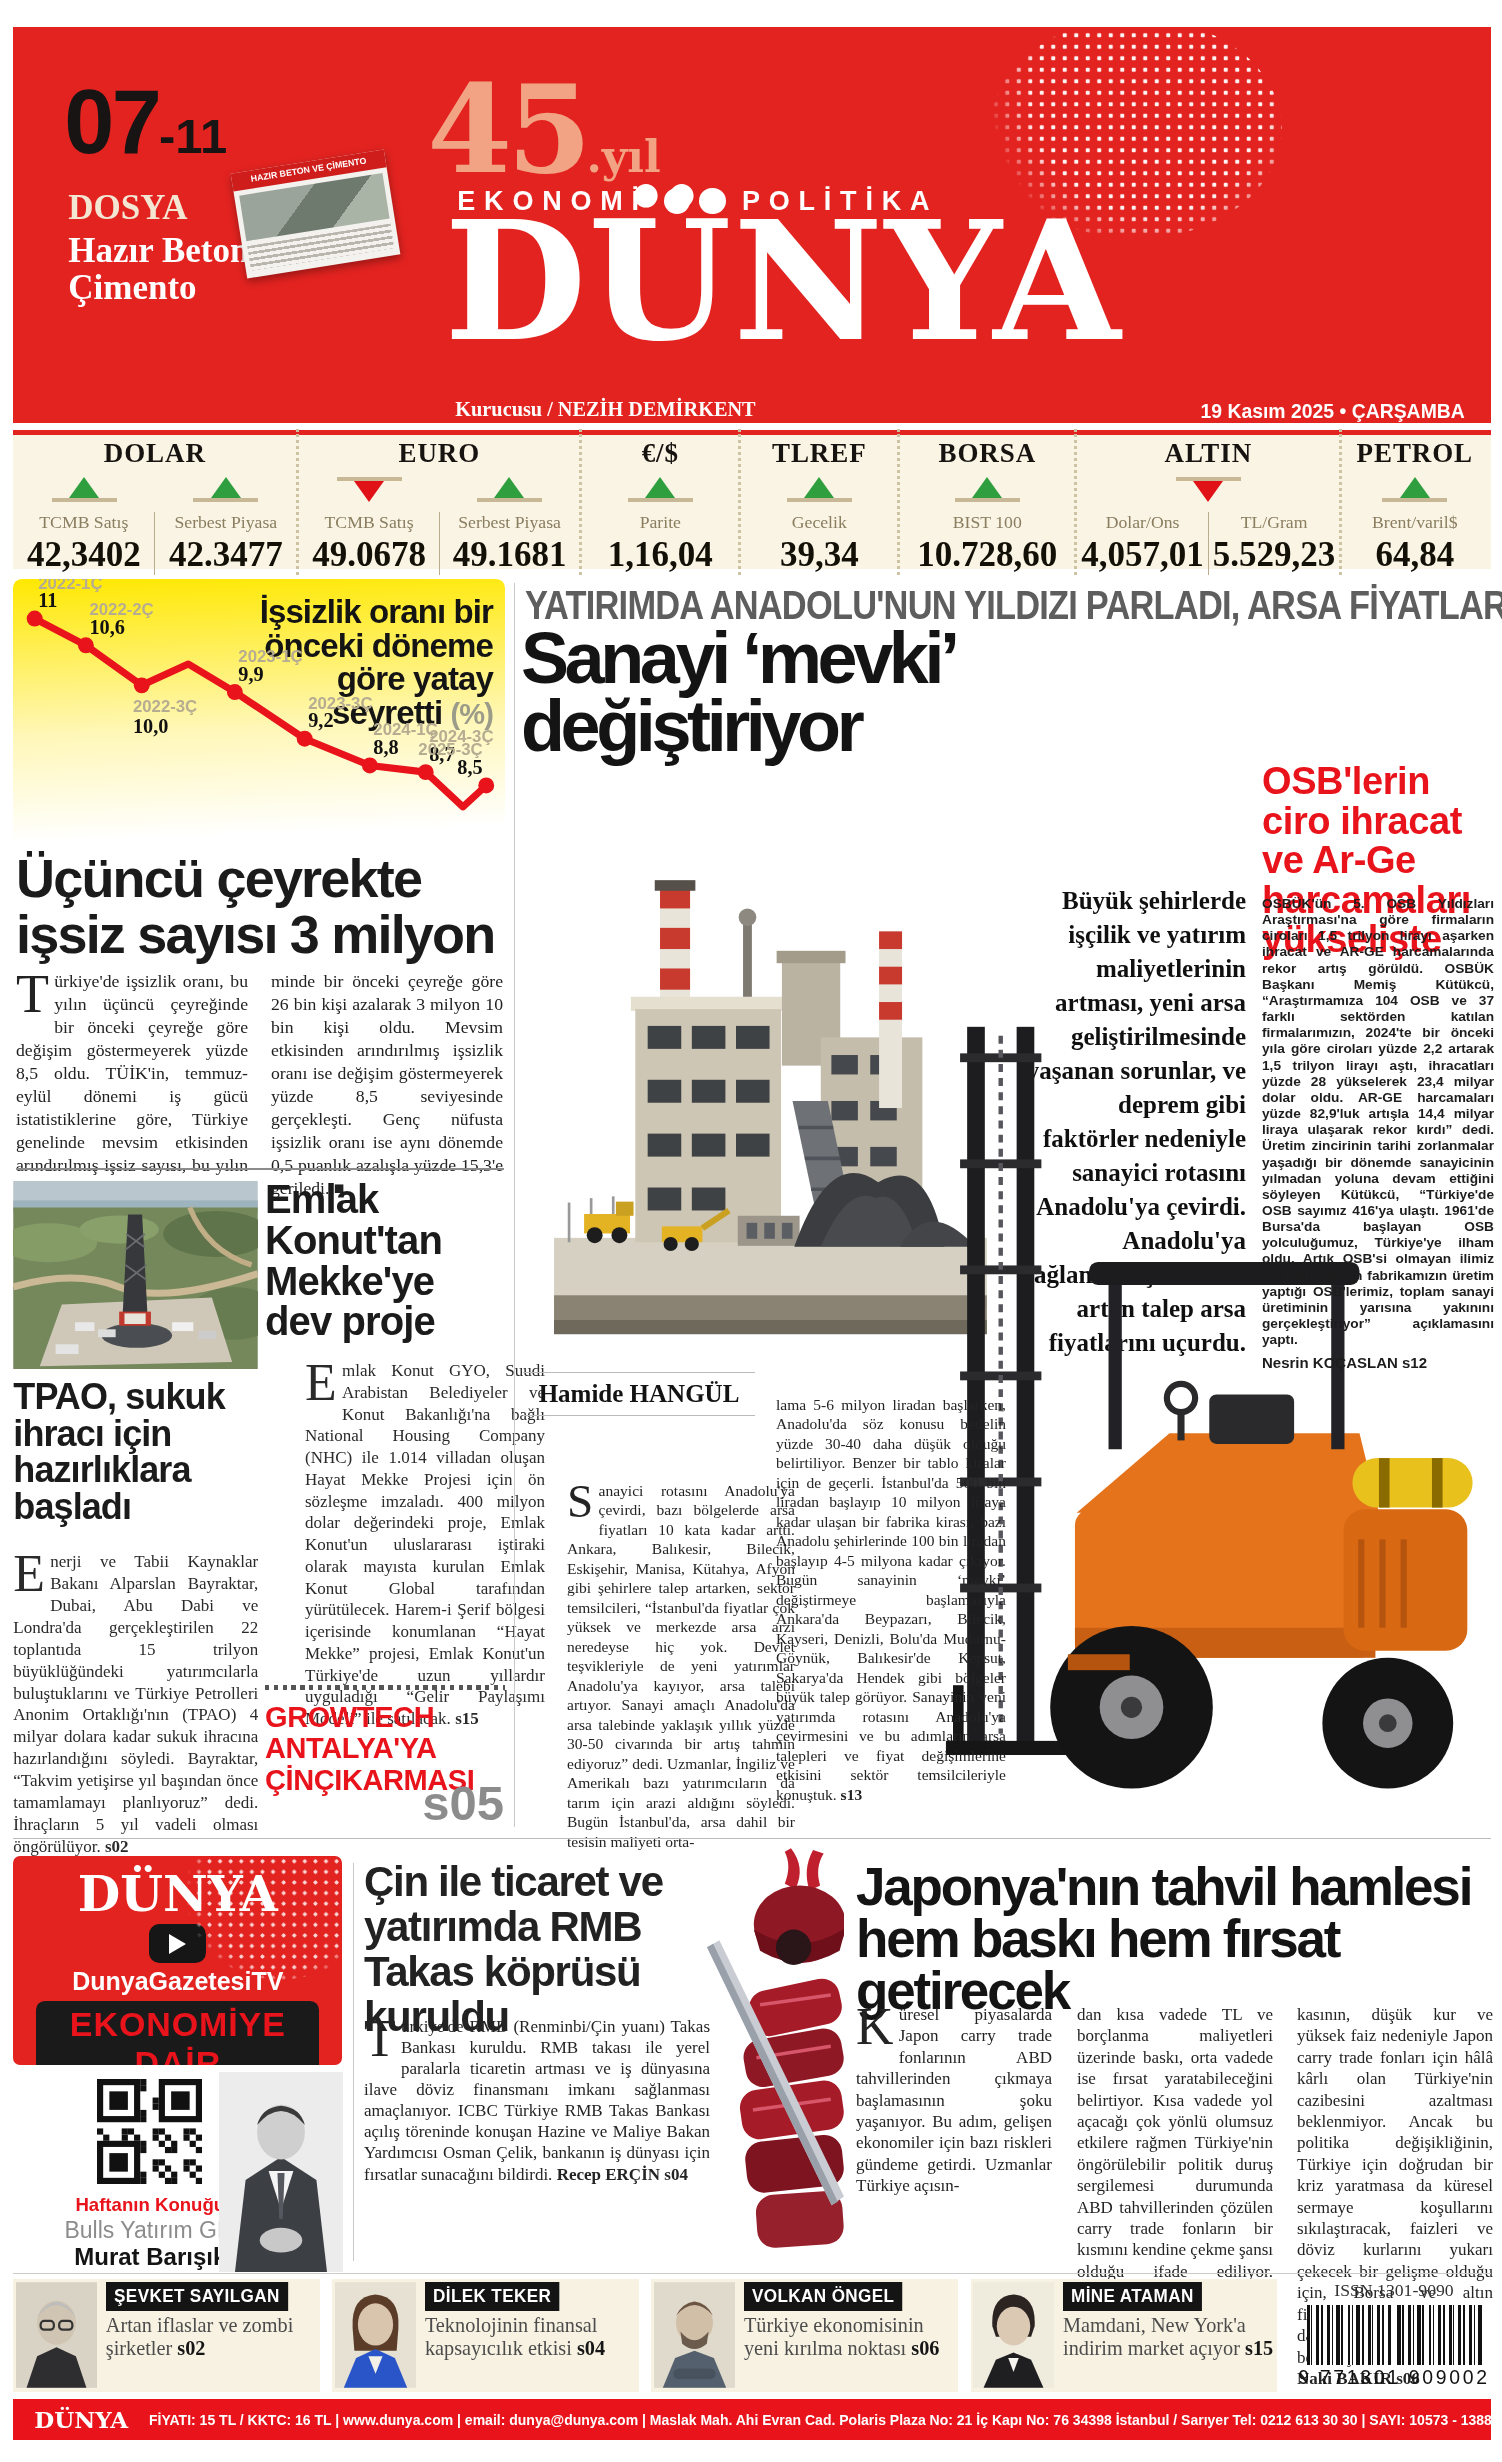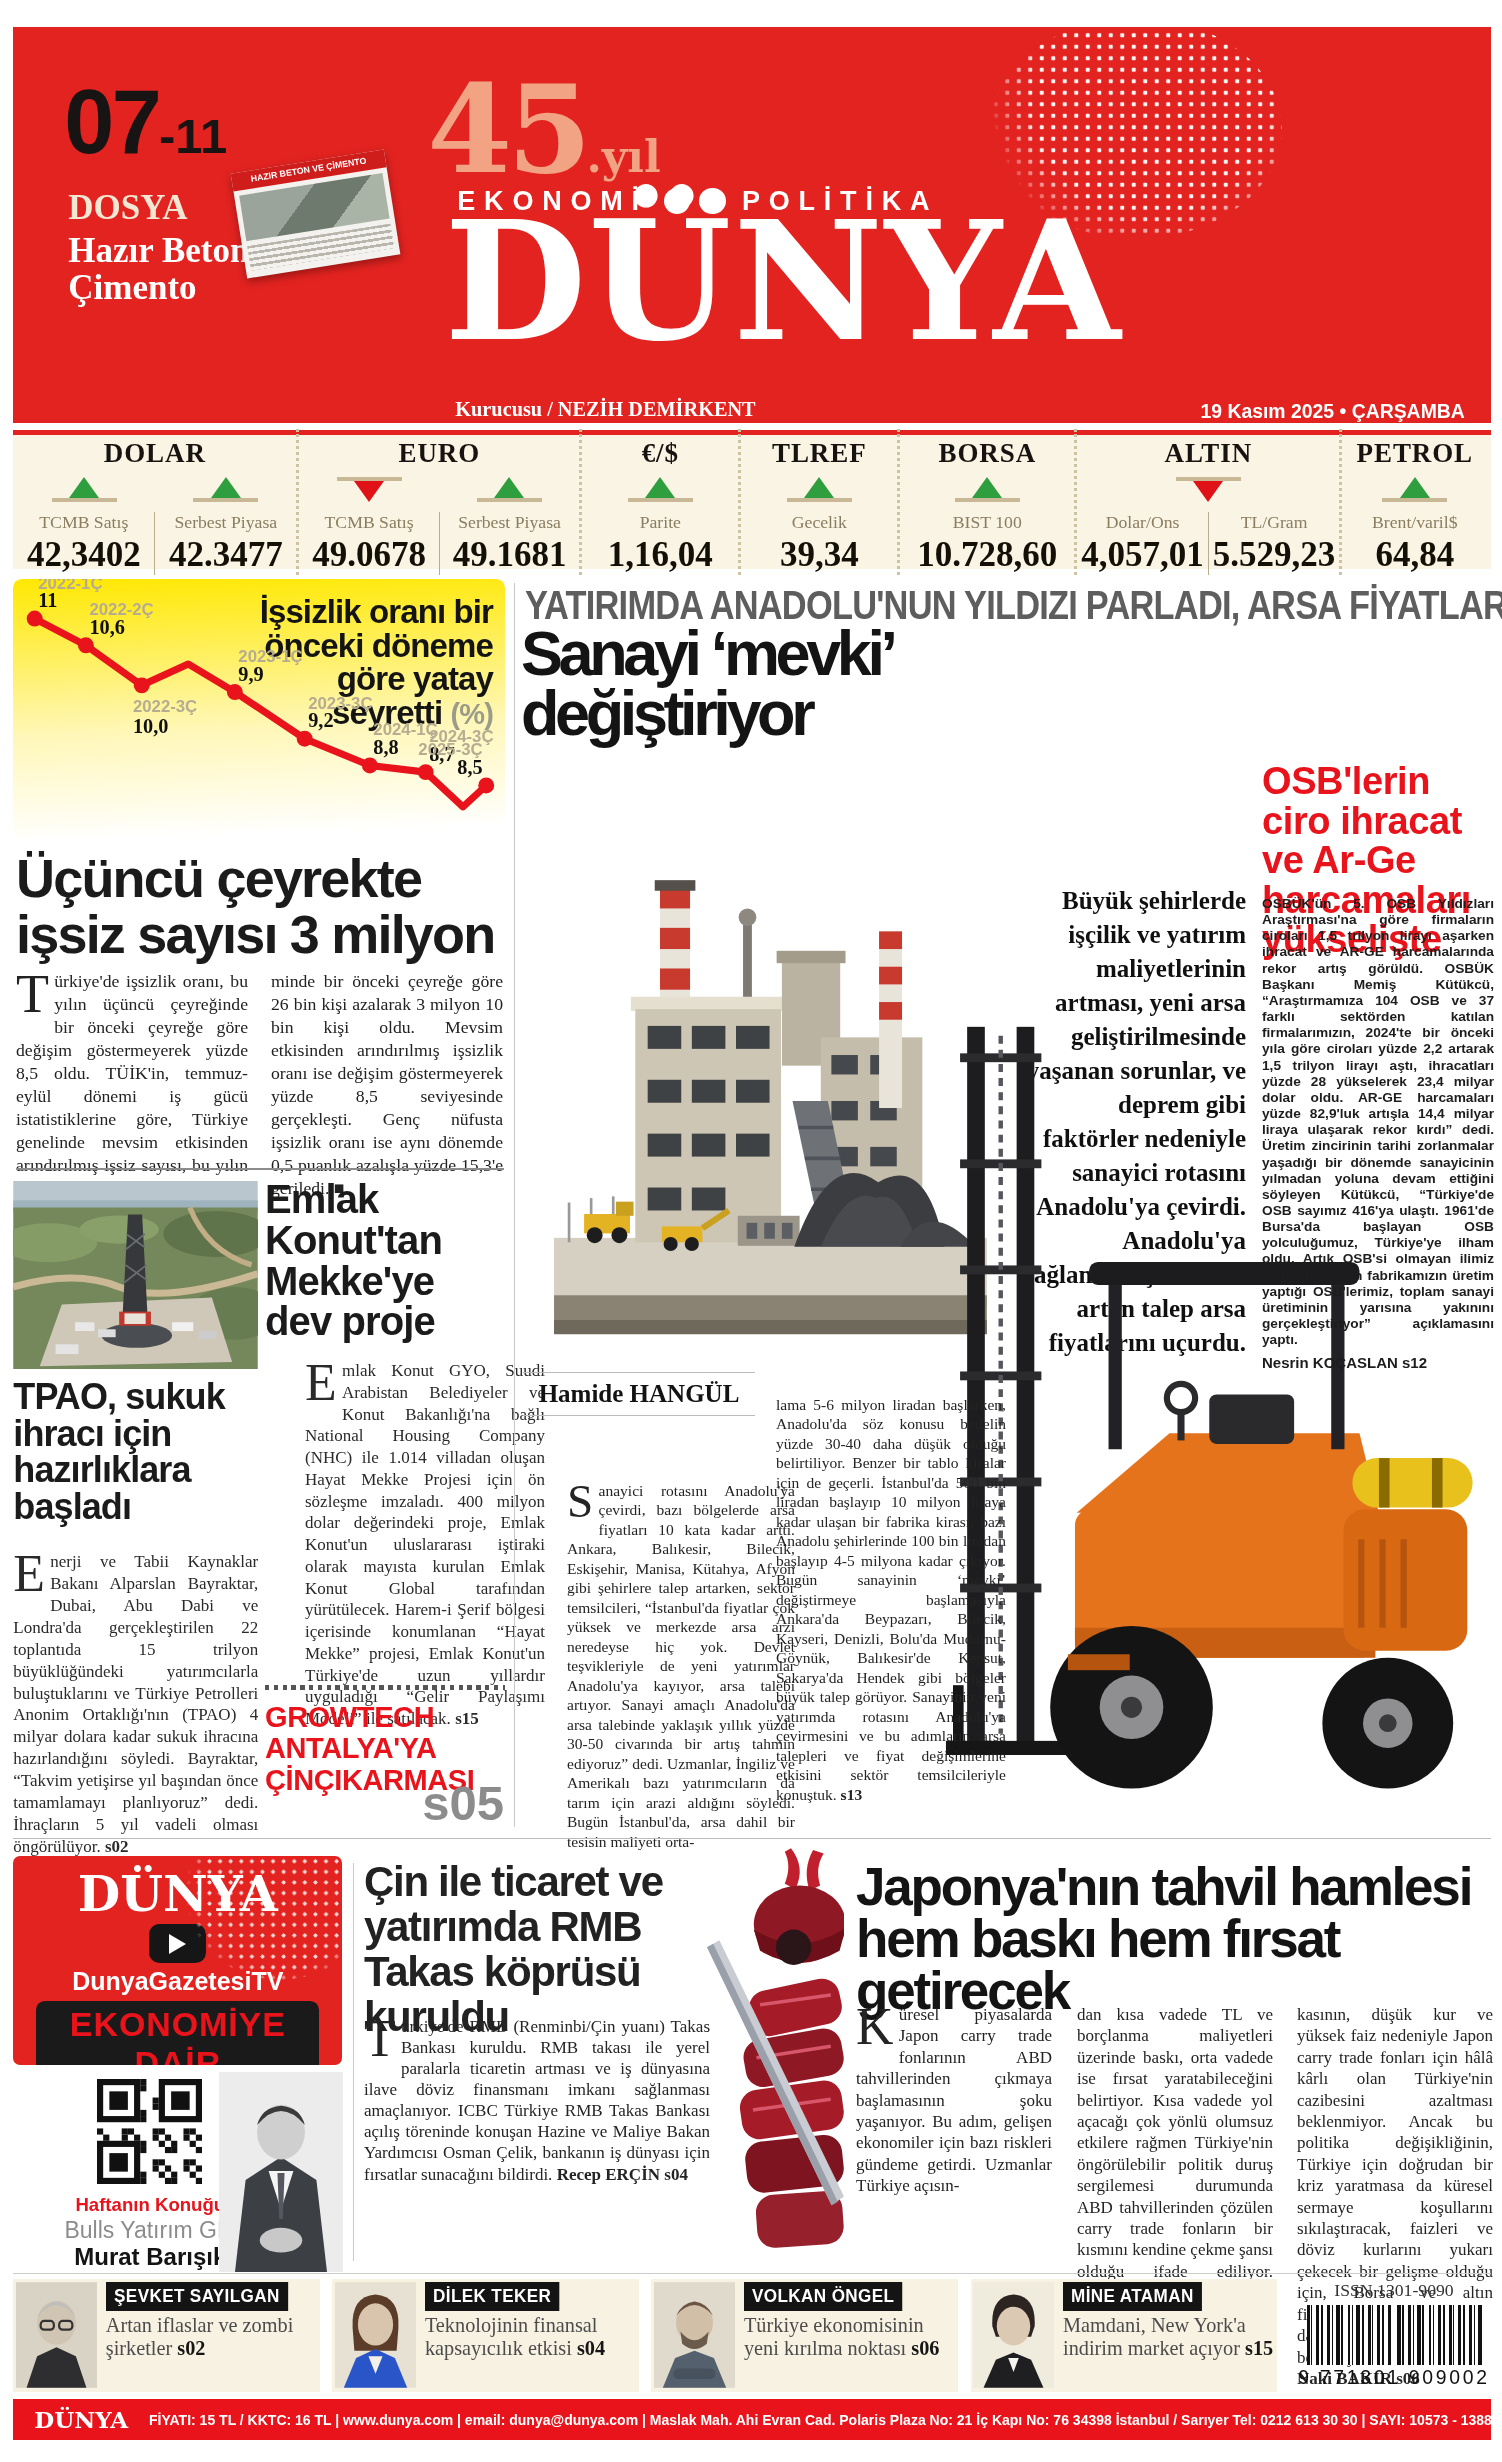--- a/index.html
+++ b/index.html
@@ -65,21 +65,21 @@
   .emlak-h{left:265px;top:1179px;width:240px;font-size:40px;font-weight:bold;letter-spacing:-0.9px;line-height:1.02;color:#1b1b1b;}
   .emlak-b{left:265px;top:1343px;width:240px;font-family:"Liberation Serif",serif;font-size:17px;line-height:1.28;text-align:justify;color:#2a2a2a;margin-left:40px;}
   .dot-rule{left:265px;top:1685px;width:240px;height:5.3px;background:repeating-linear-gradient(90deg,#555 0 4.4px,transparent 4.4px 8.8px);}
   .growtech{left:265px;top:1702px;width:240px;color:#e8131b;font-weight:bold;font-size:29px;line-height:1.08;letter-spacing:-0.4px;}
   .growtech-p{left:380px;top:1775px;width:124px;text-align:right;font-weight:bold;font-size:49px;color:#8c8c8c;}
   .dc::first-letter{float:left;font-size:3.05em;line-height:.82;padding:1.8px 5.3px 0 0;font-family:"Liberation Serif",serif;}
 
   
   .vrule-main{left:514px;top:583px;width:0.9px;height:1244px;background:#c9c9c9;}
   .kicker{left:525px;top:583px;width:981px;font-size:40px;font-weight:bold;color:#5e5e5e;letter-spacing:-0.9px;transform:scaleX(.86);transform-origin:left;white-space:nowrap;}
-  .main-h{left:521px;top:624px;width:751px;font-size:63px;font-weight:bold;letter-spacing:-4.4px;line-height:.95;color:#141414;}
+  .main-h{left:521px;top:624px;width:751px;font-size:72px;font-weight:bold;letter-spacing:-4.4px;line-height:.95;color:#141414;}
   .factory{left:529px;top:836px;width:482px;height:537px;}
   .intro{left:1023px;top:884px;width:223px;text-align:right;font-family:"Liberation Serif",serif;font-weight:bold;font-size:25px;line-height:1.36;color:#101010;}
   .forklift{left:944px;top:1018px;width:550px;height:813px;}
   .byline{left:523px;top:1372px;width:232px;border-top:0.9px solid #bbb;border-bottom:0.9px solid #bbb;padding:7px 0;text-align:center;font-family:"Liberation Serif",serif;font-weight:bold;font-size:25px;color:#131313;}
   .mcol{font-family:"Liberation Serif",serif;font-size:15.5px;line-height:1.26;text-align:justify;color:#242424;}
   .mcol1{left:525px;top:1465px;width:228px;margin-left:42px;}
   .mcol2{left:776px;top:1379px;width:230px;}
 
   
   .osb-h{left:1262px;top:762px;width:232px;color:#e8131b;font-weight:bold;font-size:38px;line-height:1.04;letter-spacing:-0.4px;}

